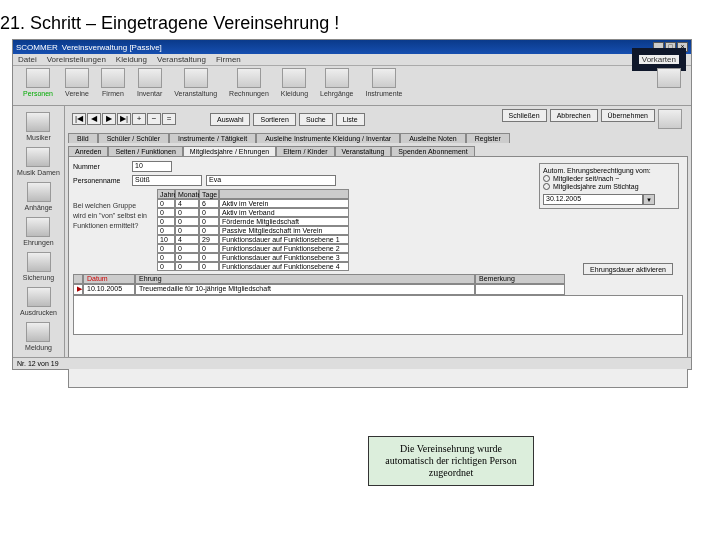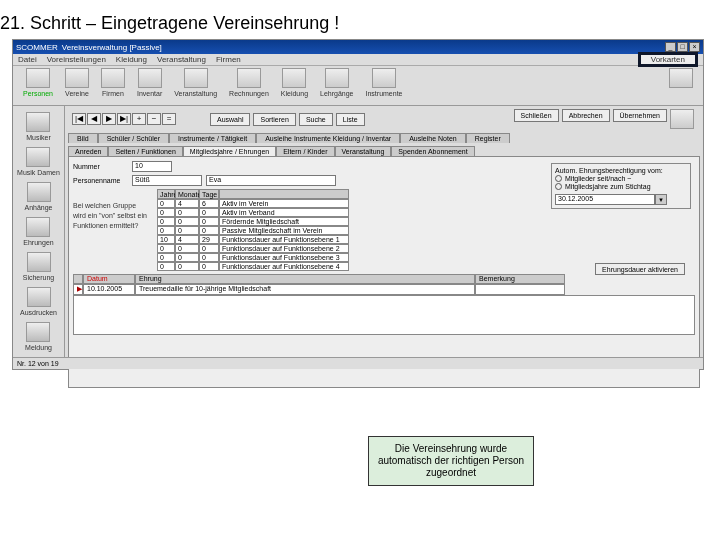--- a/index.html
+++ b/index.html
@@ -1,18 +1,18 @@
 <!DOCTYPE html>
 <html><head>
 <meta charset="utf-8">
 <style>
   * { margin: 0; padding: 0; box-sizing: border-box; }
   body { width: 720px; height: 540px; font-family: "Tahoma", sans-serif; font-size: 9px; background: #fff; overflow: hidden; }
   .slide-title { font-family: Verdana, sans-serif; font-size: 18px; padding: 13px 0 5px; }
-  .app { margin: 0 16px 0 12px; border: 1px solid #888; background: #000000; height: 331px; position: relative; }
+  .app { margin: 0 28px 0 12px; border: 1px solid #888; background: #000000; height: 331px; position: relative; }
   .titlebar { background: linear-gradient(#0a3a8a,#164fb0); color: #fff; height: 14px; display: flex; align-items: center; padding: 0 3px; font-size: 8px; }
   .titlebar .tb-left { flex: 1; display: flex; gap: 4px; }
   .titlebar .tb-ctrl { display: flex; gap: 1px; }
   .titlebar .tb-btn { width: 11px; height: 10px; background: #ccc; border: 1px solid #555; color: #000; font-size: 7px; text-align: center; line-height: 8px; }
   .menubar { background: #ddd; height: 12px; display: flex; gap: 10px; padding: 0 5px; font-size: 8px; align-items: center; color: #333; border-bottom: 1px solid #aaa; }
   .toolbar-main { background: #ddd; border-bottom: 1px solid #999; height: 40px; display: flex; gap: 0; padding: 2px 4px; }
   .tb-item { display: flex; flex-direction: column; align-items: center; padding: 0 6px; font-size: 7px; color: #333; gap: 2px; }
   .tb-item.sel { color: #0a0; }
   .tb-icon { width: 24px; height: 20px; background: linear-gradient(#eee,#ccc); border: 1px solid #999; }
   .tb-spacer { flex: 1; }
@@ -64,21 +64,21 @@
   .entry-table { margin-top: 3px; }
   .et-head { display: flex; }
   .et-head div { border: 1px solid #888; background: #ccc; font-size: 7px; padding: 0 3px; height: 10px; }
   .et-row { display: flex; }
   .et-row div { border: 1px solid #888; background: #fff; font-size: 7px; padding: 0 3px; height: 11px; }
   .etc0 { width: 10px; text-align: center; color: #a00; }
   .etc1 { width: 52px; }
   .etc2 { width: 340px; }
   .etc3 { width: 90px; }
   
-  .caption { position: absolute; left: 355px; top: 396px; width: 166px; background: #dceedc; border: 1px solid #333; padding: 6px; font-size: 10px; font-family: Liberation Sans, sans-serif; text-align: center; line-height: 12px; }
+  .caption { position: absolute; left: 355px; top: 396px; width: 166px; background: #dceedc; border: 1px solid #333; padding: 6px; font-size: 10px; font-family: Liberation Serif, serif; text-align: center; line-height: 12px; }
   .status { position: absolute; bottom: 0; left: 0; right: 0; height: 12px; border-top: 1px solid #999; background: #ddd; font-size: 7px; padding: 0 4px; line-height: 11px; }
 </style>
 </head>
 <body>
 
 <div class="slide-title">21. Schritt – Eingetragene Vereinsehrung !</div>
 
 <div class="app">
   <div class="titlebar">
     <div class="tb-left">
@@ -91,21 +91,21 @@
       <div class="tb-btn">×</div>
     </div>
   </div>
 
   <div class="menubar">
     <span>Datei</span>
     <span>Voreinstellungen</span>
     <span>Kleidung</span>
     <span>Veranstaltung</span>
     <span>Firmen</span>
-    <span style="margin-left:auto;border:3px solid #0f172a;background:#eee;padding:0 10px">Vorkarten</span>
+    <span style="margin-left:auto;border:7px solid #0f172a;background:#eee;padding:0 3px">Vorkarten</span>
   </div>
 
   <div class="toolbar-main">
     <div class="tb-item sel">
         <div class="tb-icon"></div>
         <span>Personen</span>
       </div>
     <div class="tb-item">
         <div class="tb-icon"></div>
         <span>Vereine</span>

